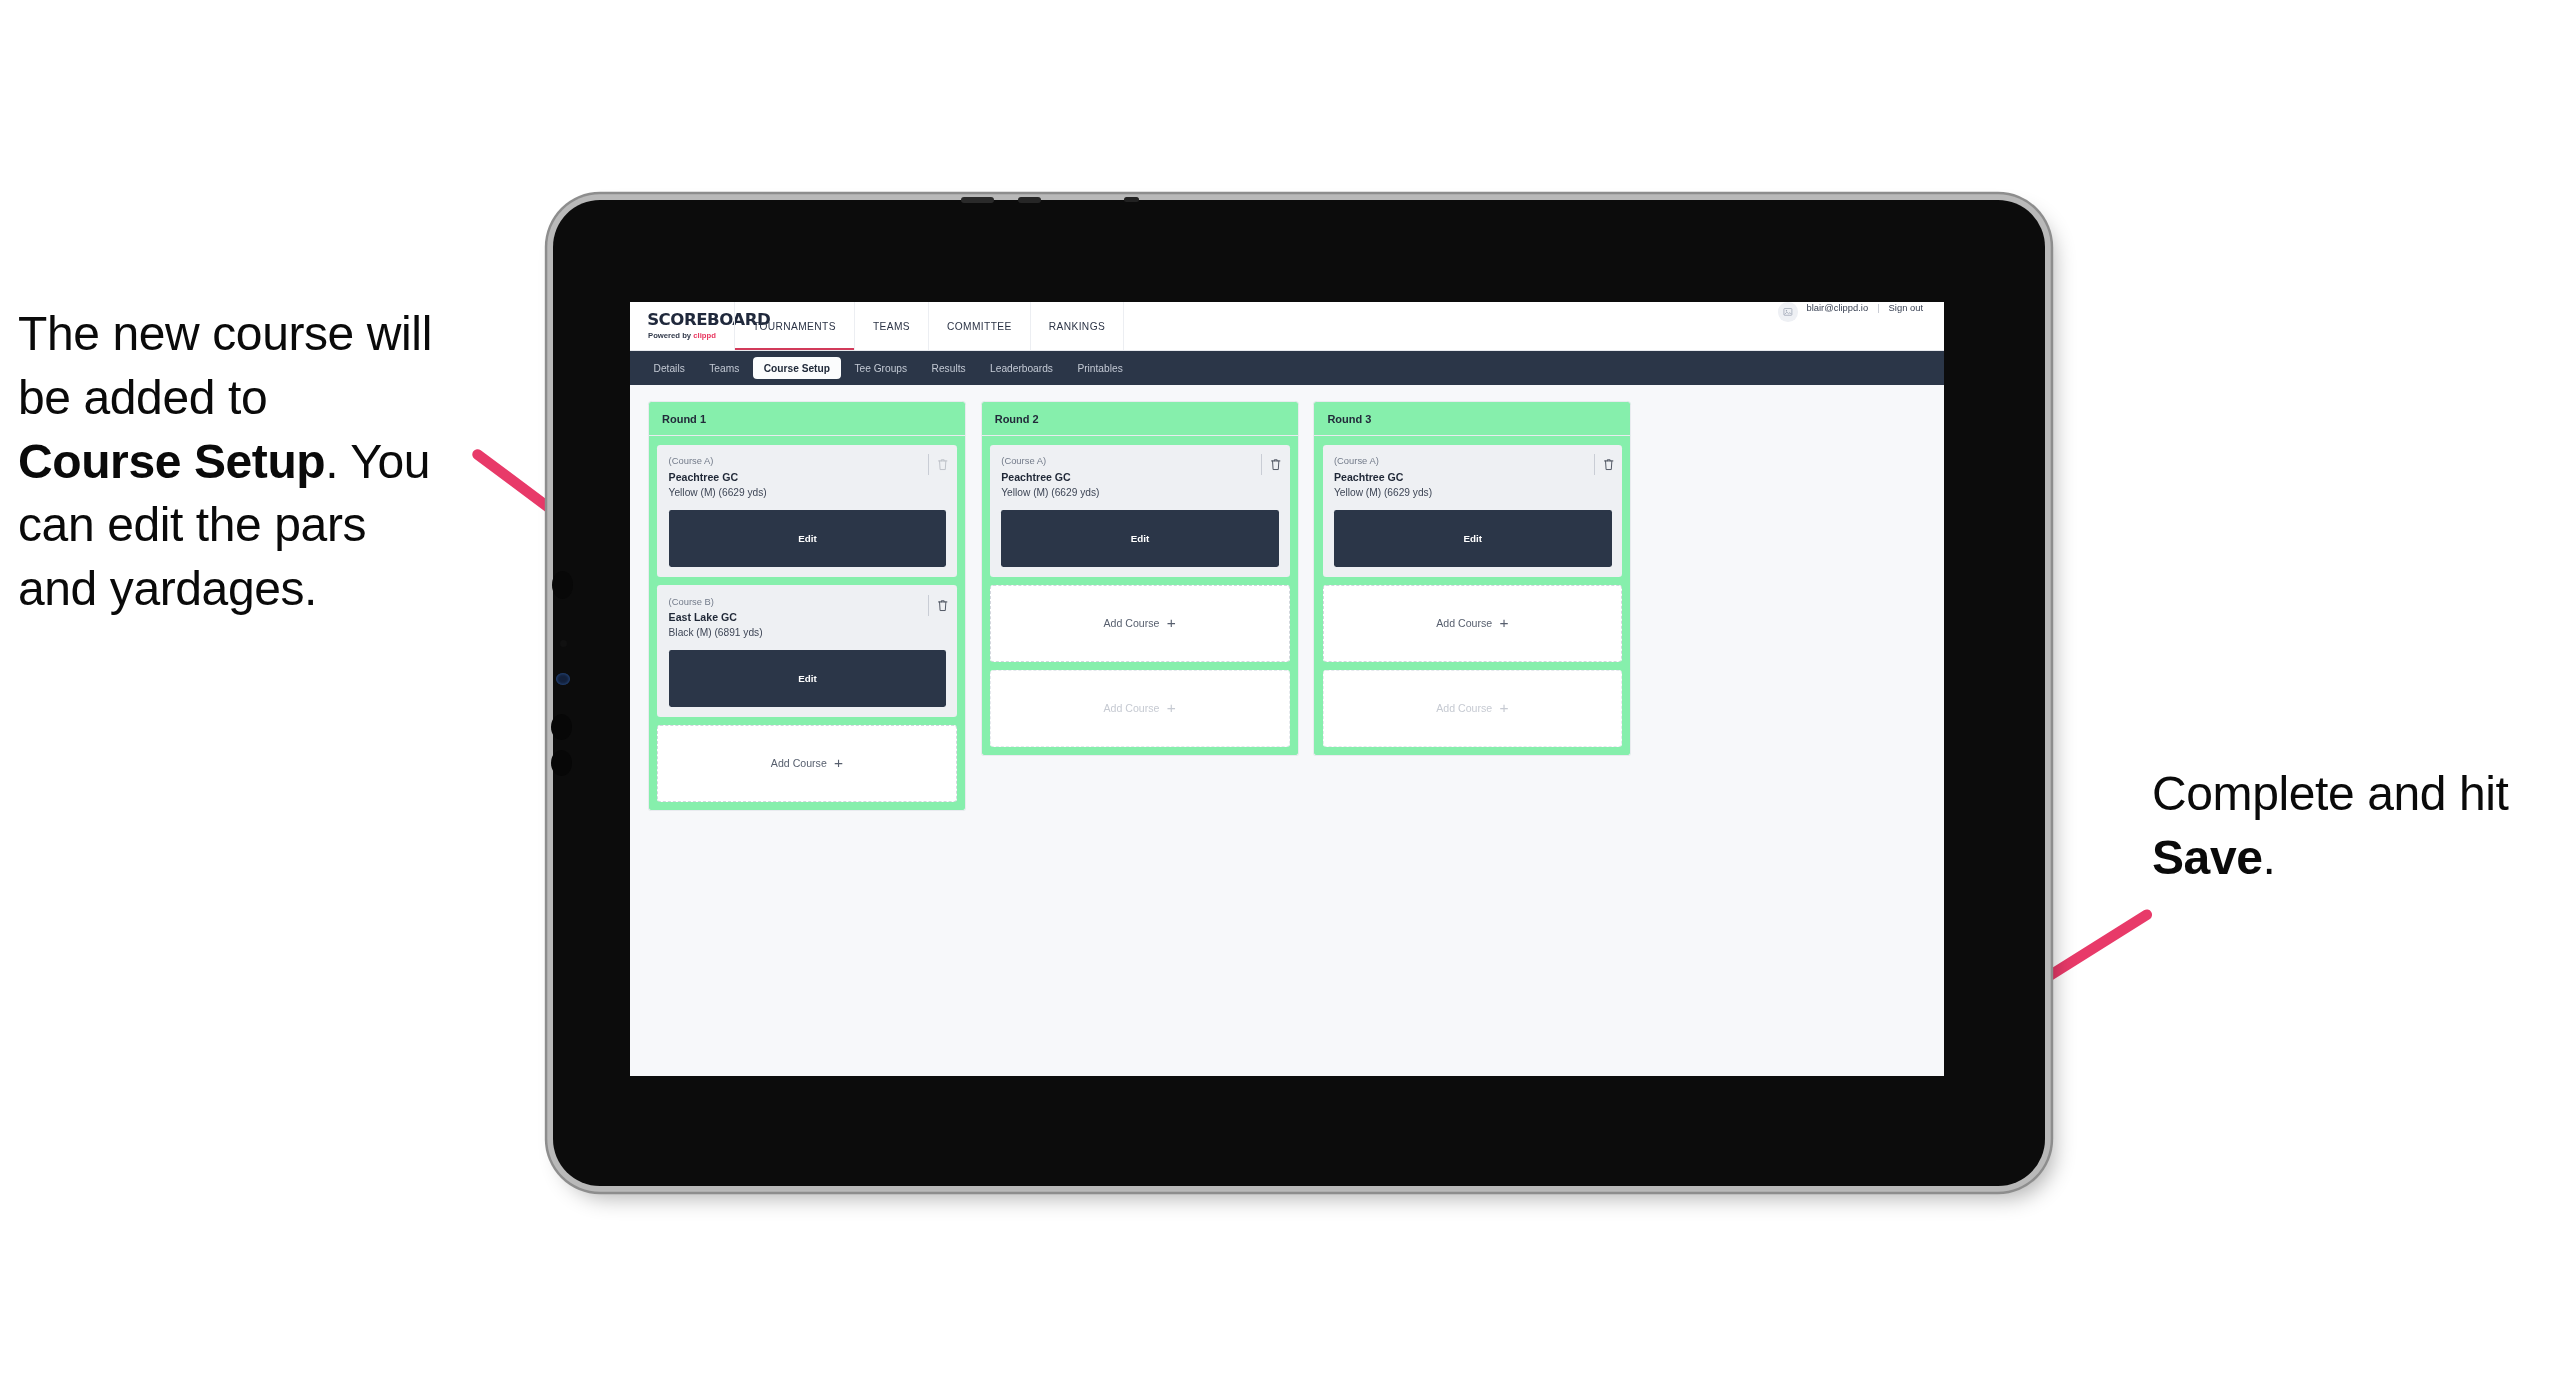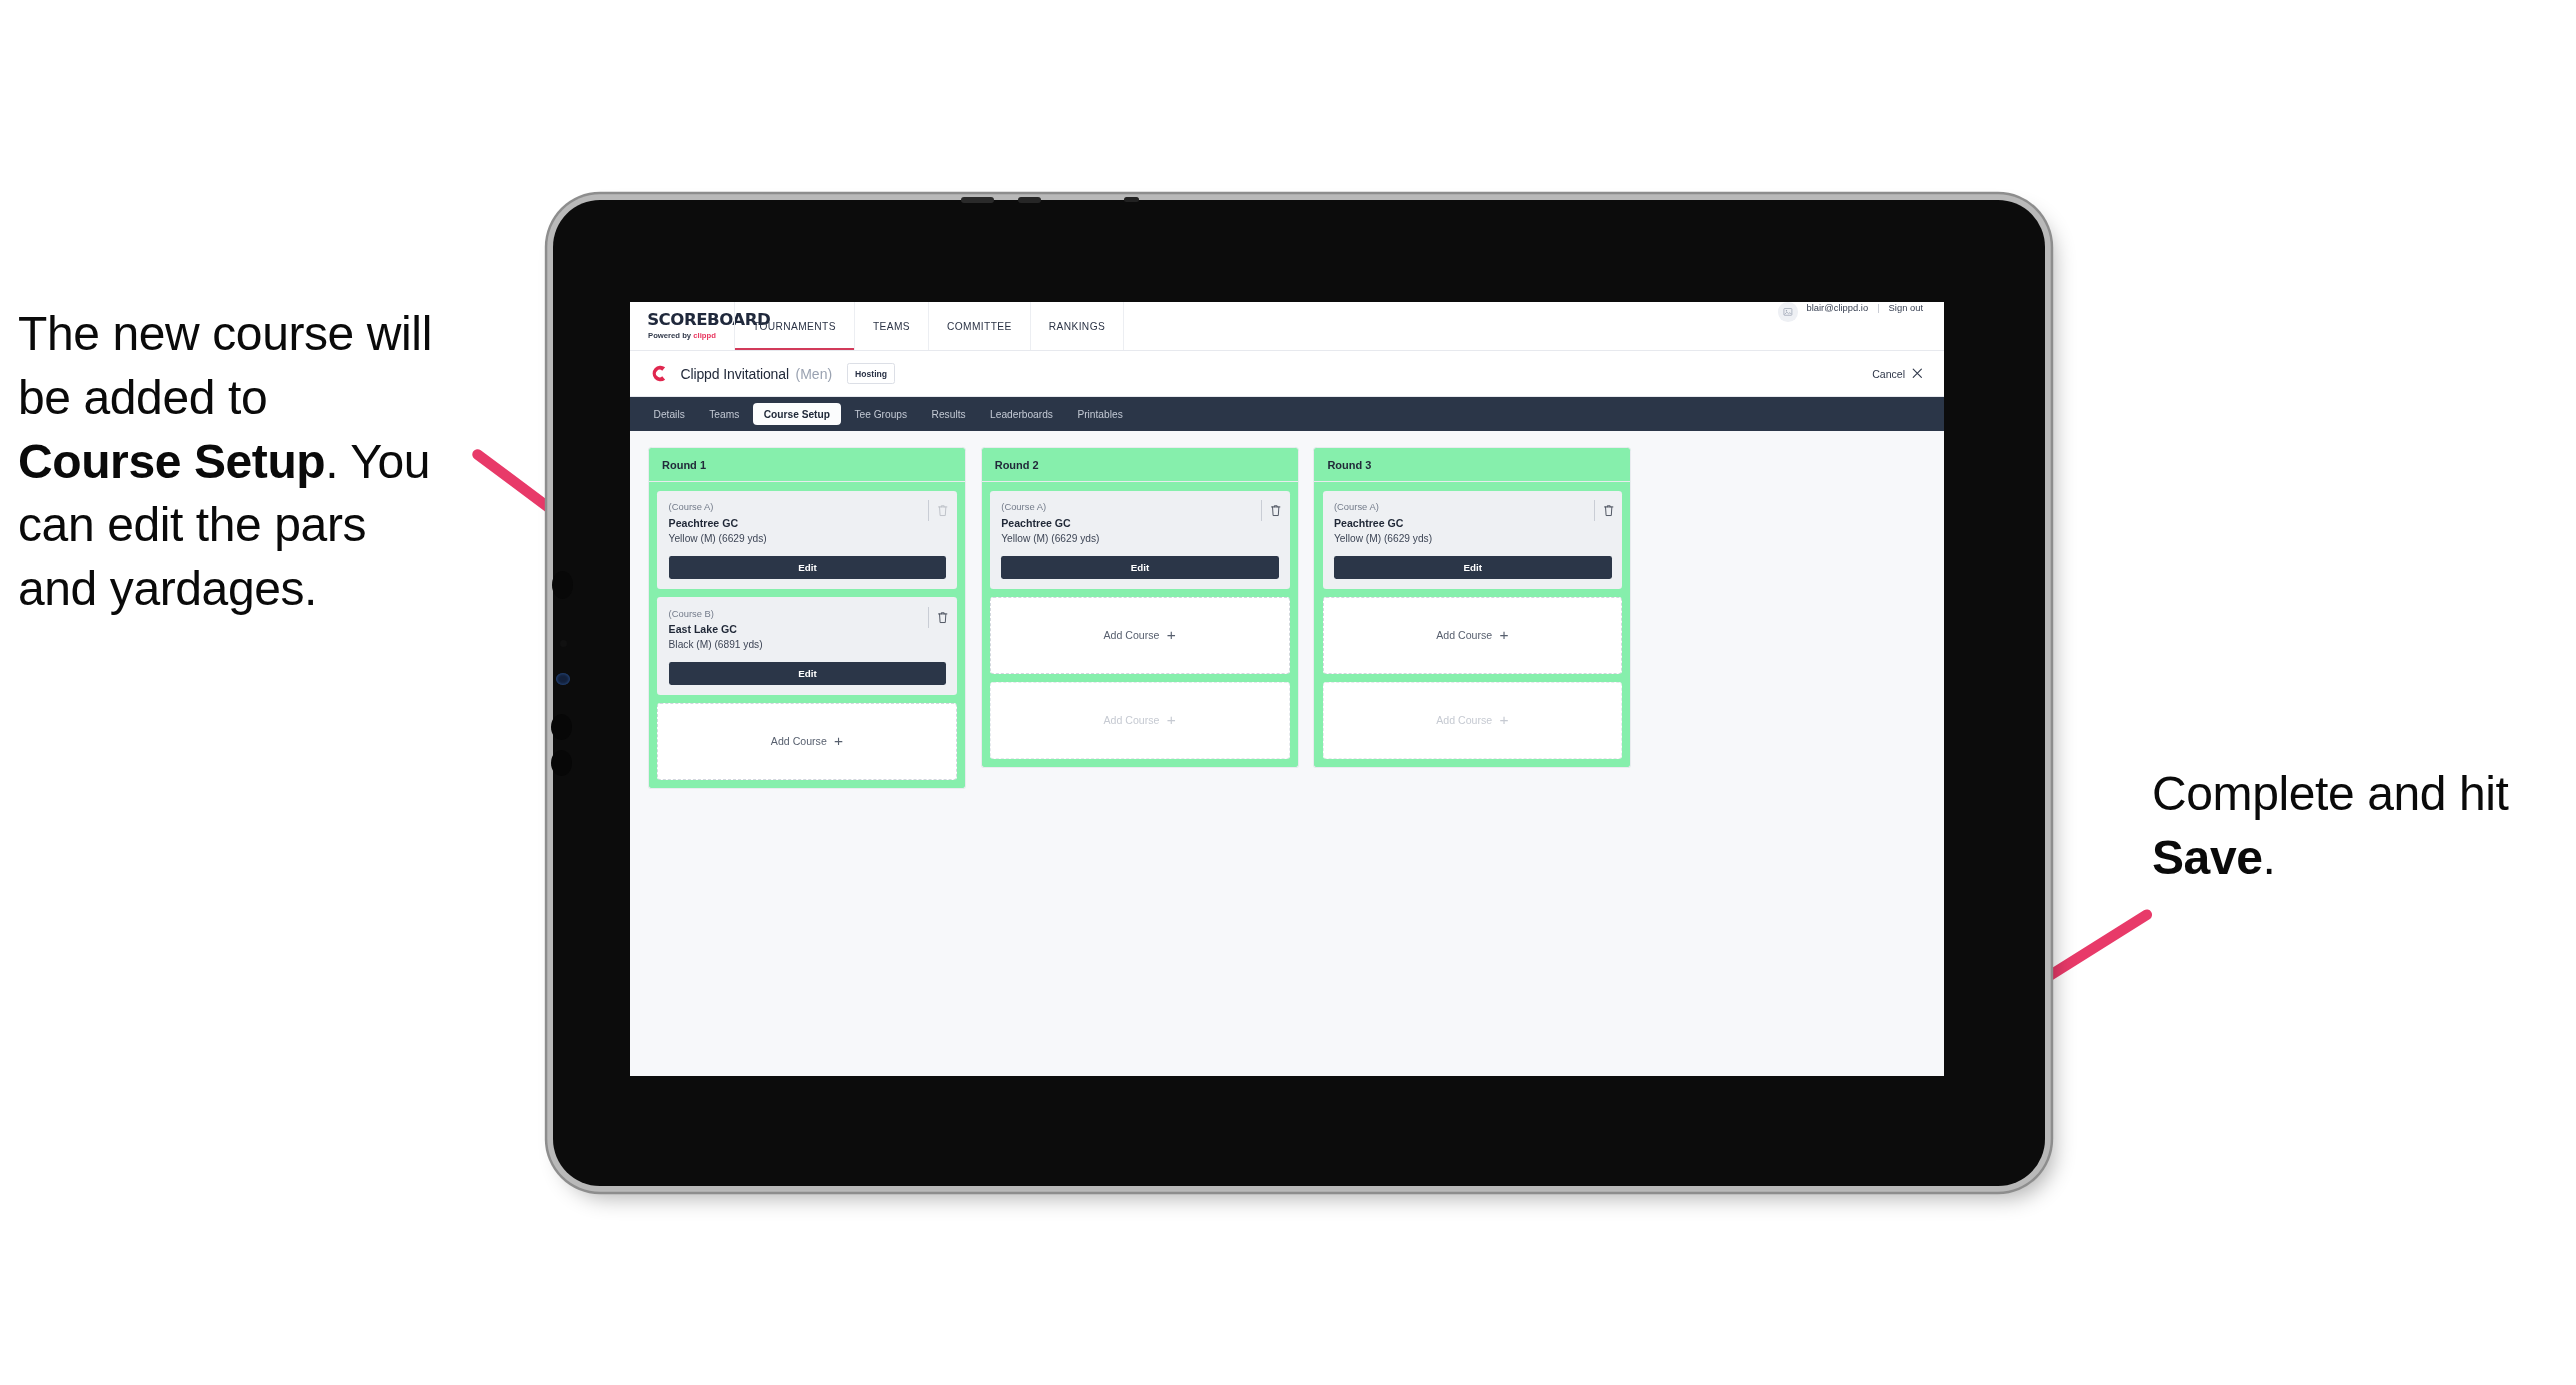--- a/index.html
+++ b/index.html
@@ -167,21 +167,21 @@
   .trash-wrap {
     position: absolute; right: 8.2px; top: 9.8px;
     display: flex; align-items: center; gap: 8.2px;
   }
   .trash-divider { width: 0.8px; height: 21px; background: #c9cdd5; }
   .trash-btn { cursor: pointer; opacity: .85; display:flex; }
   .trash-btn.muted { opacity: .30; }
   .edit-btn {
     margin-top: 9px; background: #2b3648; color: #ffffff;
     text-align: center; font-size: 9.8px; font-weight: 700;
-    padding: 6px 0; border-radius: 2.4px; cursor: pointer;
+    padding: 23px 0; border-radius: 2.4px; cursor: pointer;
   }
 
   .add-card {
     border: 0.8px dashed #d3d7de; border-radius: 3.3px; height: 77px;
     display: flex; align-items: center; justify-content: center;
     gap: 7.3px; font-size: 10.6px; color: #575f6e; cursor: pointer; background:#fff;
   }
   .add-card.faded { color: #c6cad2; border-color: #e6e9ee; }
   .plus { font-size: 15.5px; line-height: 0; font-weight: 300; color: inherit; }
 </style>
@@ -249,36 +249,20 @@
               <circle cx="5.6" cy="6.2" r="1.1" fill="#9aa2b1"></circle>
               <path d="M2.4 12.2 L6.3 8.4 L9.2 11 L11.3 9.2 L13.6 11.6" fill="none" stroke="#9aa2b1" stroke-width="1.2"></path>
             </svg>
           </div>
           <span>blair@clippd.io</span>
           <span class="vbar">|</span>
           <span id="signout">Sign out</span>
         </div>
       </div>
 
-      <div id="tourbar">
-        <div id="clogo">
-          <svg width="21" height="21" viewBox="0 0 26 26">
-            <path d="M21.2 5.4 A9.6 9.6 0 1 0 21.2 20.6 L17.6 16.4 A4.6 4.6 0 1 1 17.6 9.6 Z" fill="#e0274f"></path>
-          </svg>
-        </div>
-        <span id="tour-name">Clippd Invitational</span>
-        <span id="tour-gender">(Men)</span>
-        <span id="hosting-badge">Hosting</span>
-        <div id="cancel-btn">
-          <span>Cancel</span>
-          <svg width="10.6" height="10.6" viewBox="0 0 14 14">
-            <path d="M1.6 1.6 L12.4 12.4 M12.4 1.6 L1.6 12.4" stroke="#30384a" stroke-width="1.5" stroke-linecap="round"></path>
-          </svg>
-        </div>
-      </div>
 
       <div id="subtabs">
         <div class="subtab"><span>Details</span></div>
         <div class="subtab"><span>Teams</span></div>
         <div class="subtab active"><span>Course Setup</span></div>
         <div class="subtab"><span>Tee Groups</span></div>
         <div class="subtab"><span>Results</span></div>
         <div class="subtab"><span>Leaderboards</span></div>
         <div class="subtab"><span>Printables</span></div>
       </div>

